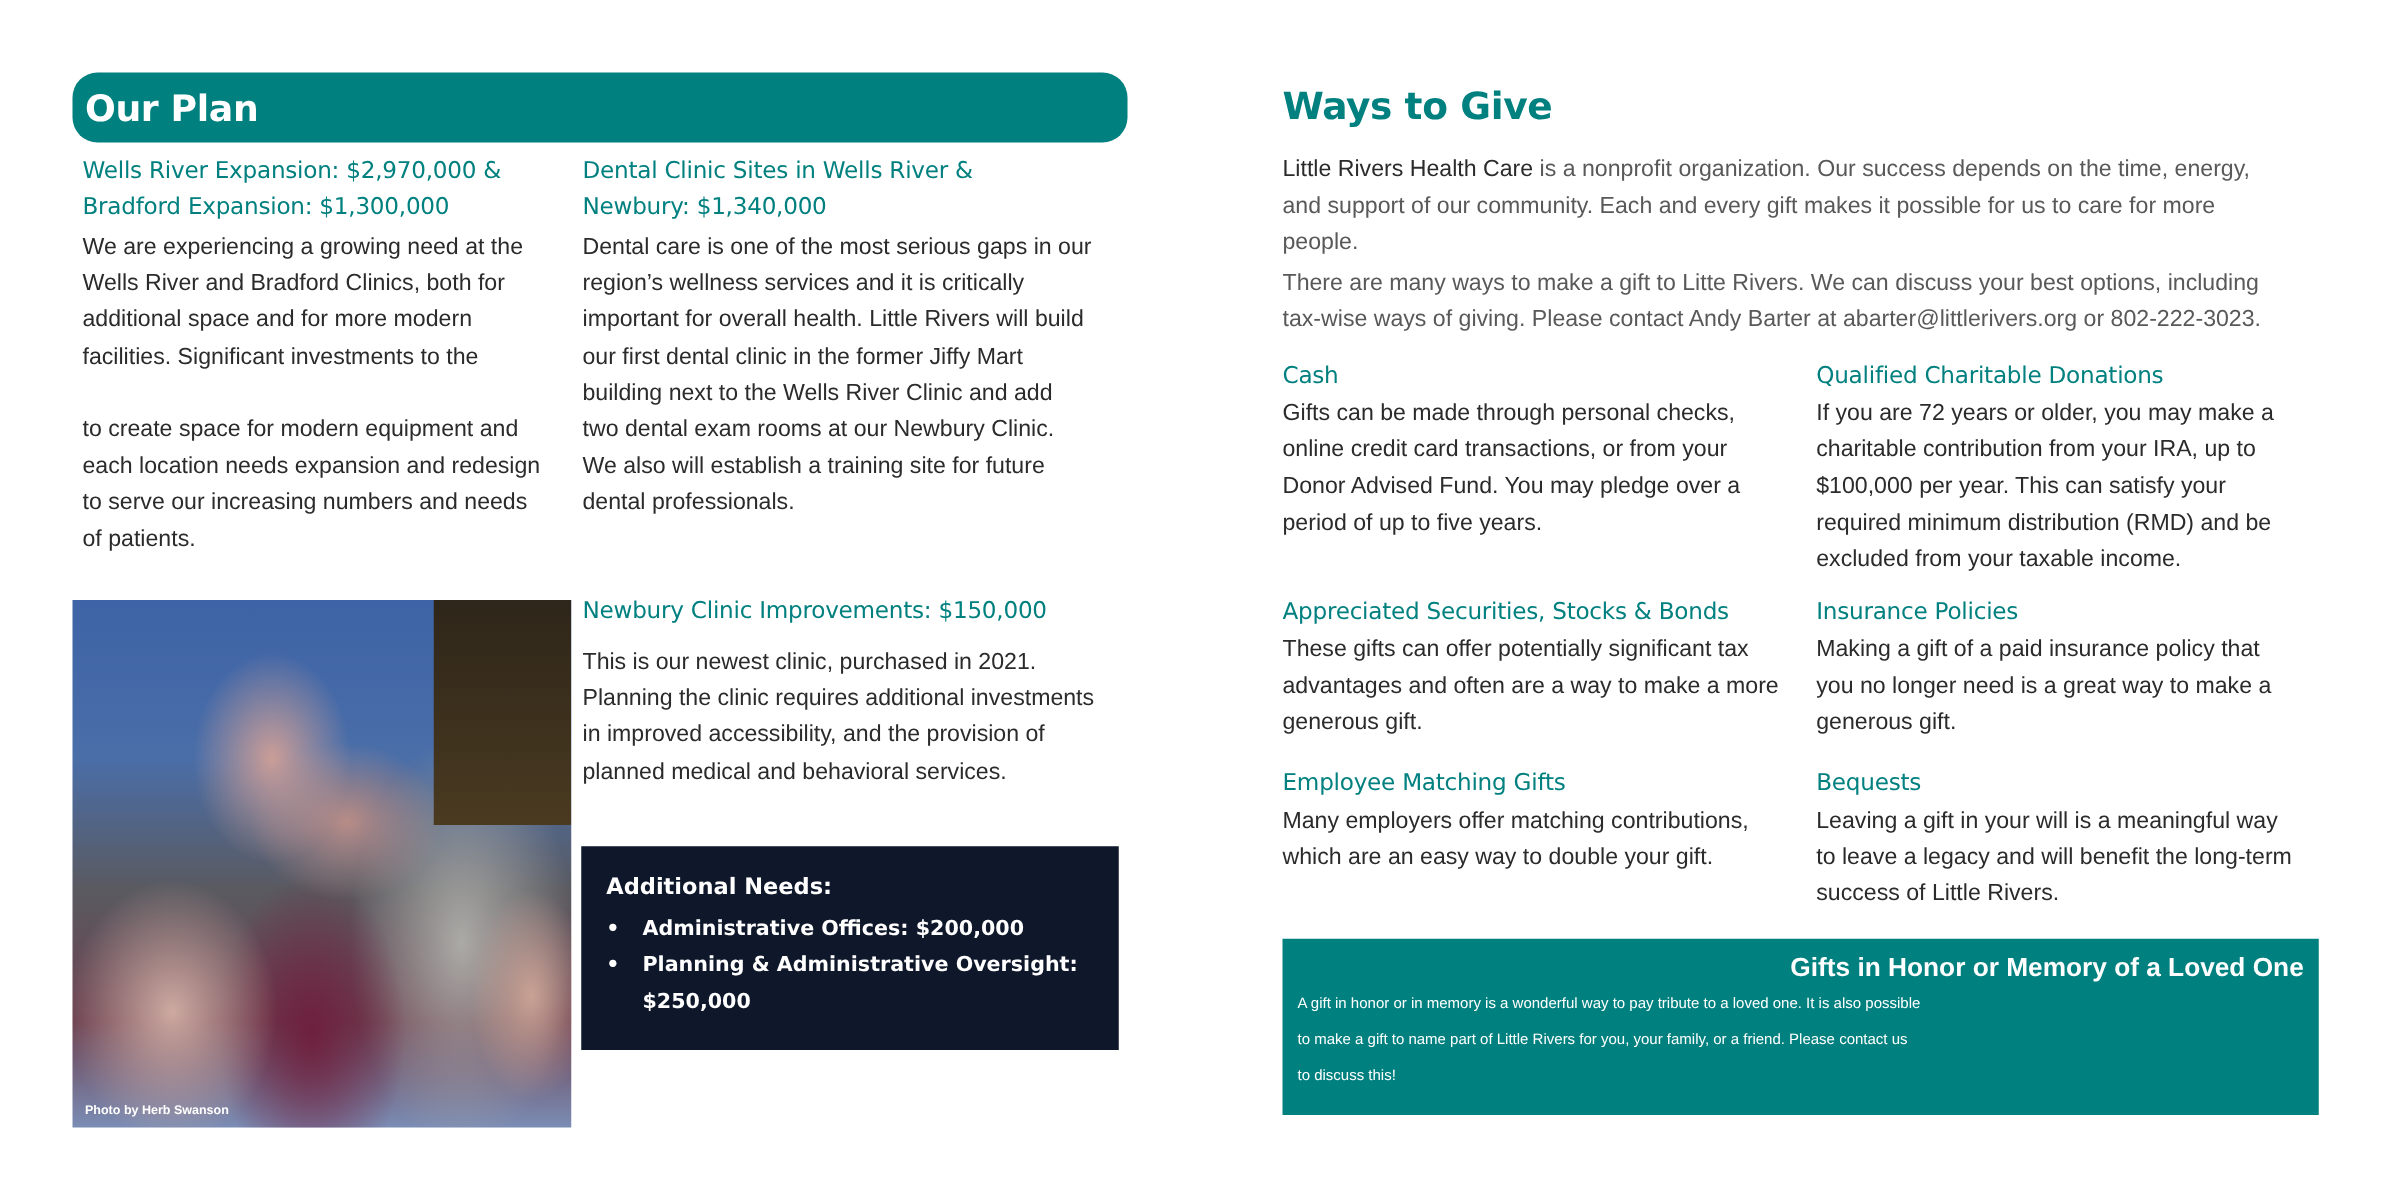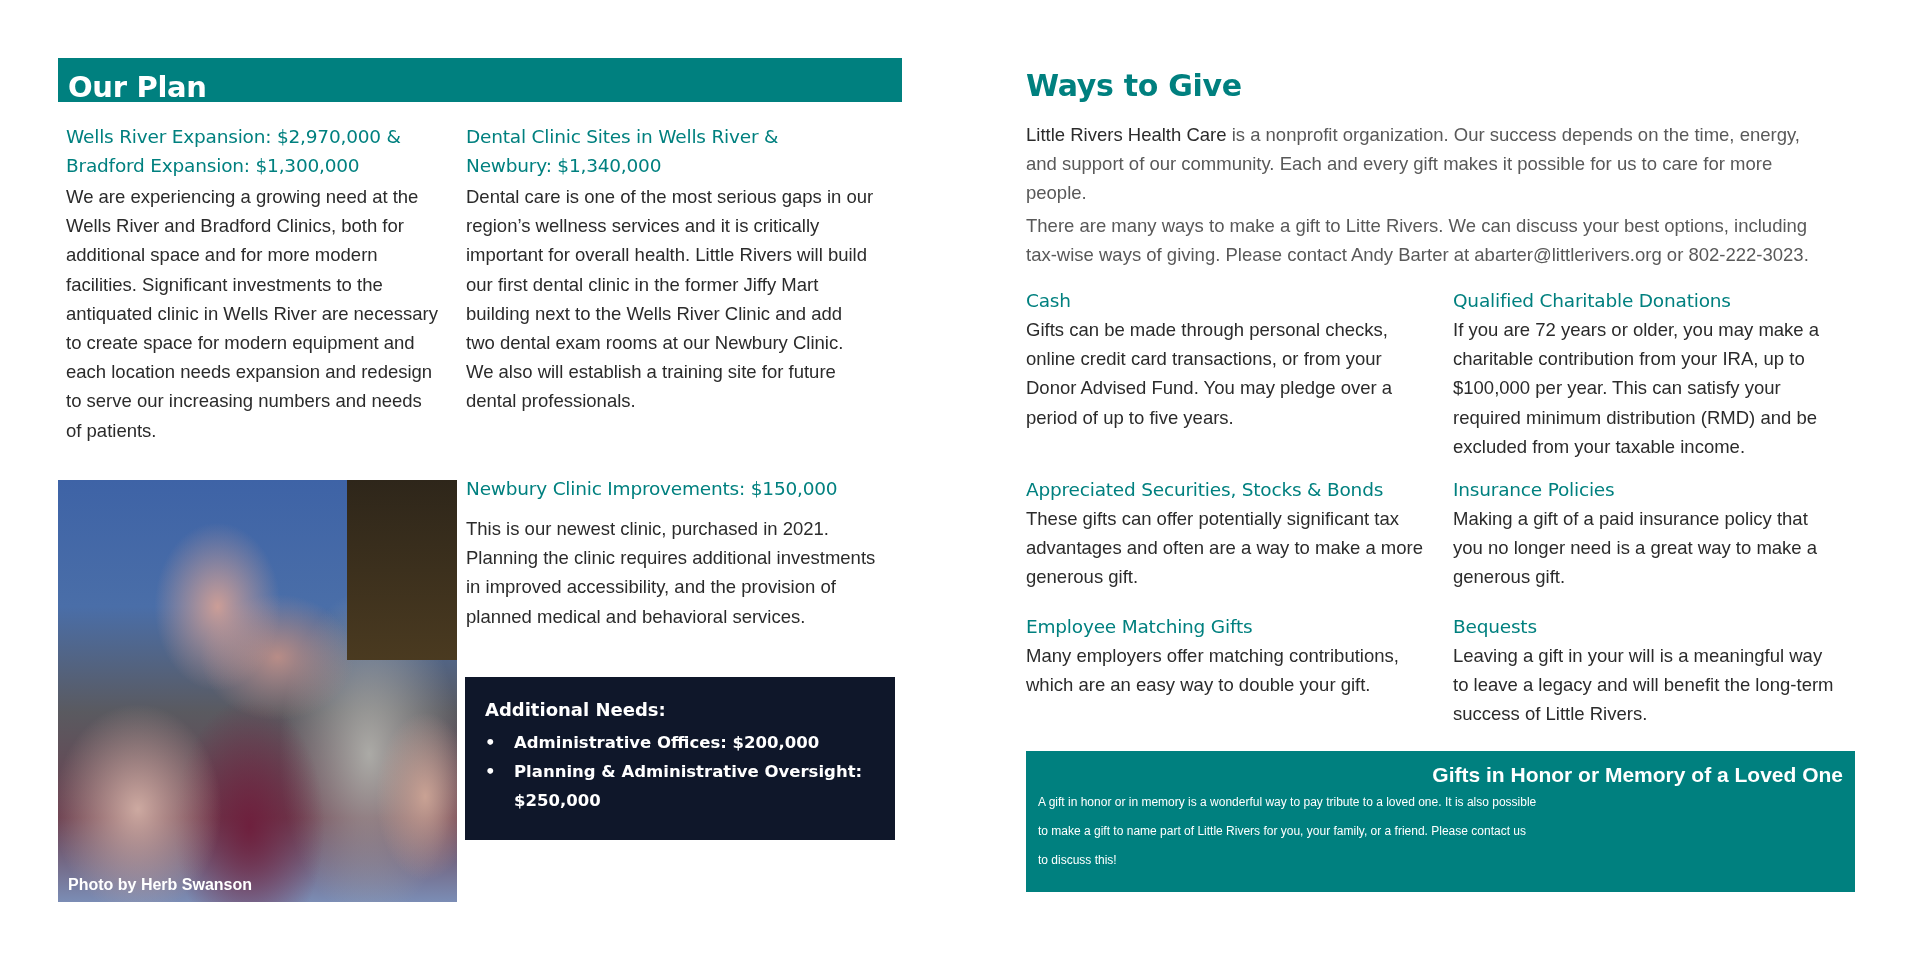--- a/index.html
+++ b/index.html
@@ -2,21 +2,21 @@
 <html><head>
   <meta charset="utf-8">
   <style>
     html, body { margin: 0; padding: 0; }
     body {
       width: 1920px; height: 960px; background: #ffffff; position: relative; overflow: hidden;
       font-family: "Liberation Sans", sans-serif; color: #2b2b2b;
     }
     .abs { position: absolute; }
     .bar {
-      left: 58px; top: 58px; width: 844px; height: 44px; background: #00807f;
+      left: 58px; top: 58px; width: 844px; height: 56px; background: #00807f; border-radius: 20px;
     }
     .bar h1 {
       margin: 0; padding: 0 0 0 10px; line-height: 58px; color: #fff;
       font-family: "DejaVu Sans", sans-serif; font-weight: bold; font-size: 29px; letter-spacing: -0.3px;
     }
     .h3 {
       font-family: "DejaVu Sans", sans-serif; font-weight: normal; font-size: 18.5px;
       color: #00807f; line-height: 29px; margin: 0; letter-spacing: -0.2px;
     }
     .body {
@@ -31,21 +31,21 @@
         radial-gradient(ellipse 70px 120px at 92% 75%, rgba(205,165,150,0.95), rgba(205,165,150,0) 70%),
         radial-gradient(ellipse 100px 170px at 48% 82%, rgba(110,30,60,0.95), rgba(110,30,60,0) 75%),
         radial-gradient(ellipse 120px 220px at 78% 65%, rgba(175,175,170,0.95), rgba(175,175,170,0) 75%),
         linear-gradient(180deg, #3e63a6 0%, #4a6ea8 30%, #5a5a60 55%, #6b4050 80%, #7b8db5 100%);
     }
     .photo .dark-corner {
       position: absolute; right: 0; top: 0; width: 110px; height: 180px;
       background: linear-gradient(180deg, #2e261a, #4a3a20);
     }
     .photo .caption {
-      position: absolute; left: 10px; bottom: 8px; font-size: 16px; font-weight: bold; color: #fff;
+      position: absolute; left: 10px; bottom: 8px; font-size: 10px; font-weight: bold; color: #fff;
       font-family: "Liberation Sans", sans-serif;
     }
     .needs {
       left: 465px; top: 677px; width: 430px; height: 163px; background: #0f172a; color: #fff; box-sizing: border-box;
       padding: 22px 20px 0 20px;
     }
     .needs .title {
       font-family: "DejaVu Sans", sans-serif; font-weight: bold; font-size: 18px; margin: 0 0 8px 0;
     }
     .needs ul { margin: 0; padding: 0; list-style: none; }
@@ -79,21 +79,21 @@
 <div class="abs" style="left:66px; top:122px; width:395px;">
   <p class="h3">
     <span>Wells River Expansion: $2,970,000 &amp;</span><br>
     <span>Bradford Expansion: $1,300,000</span>
   </p>
   <p class="body" style="margin-top:2px;">
     <span>We are experiencing a growing need at the</span><br>
     <span>Wells River and Bradford Clinics, both for</span><br>
     <span>additional space and for more modern</span><br>
     <span>facilities. Significant investments to the</span><br>
-    <span>antiquated clinic in Wells River are necessary</span><br>
+    <br>
     <span>to create space for modern equipment and</span><br>
     <span>each location needs expansion and redesign</span><br>
     <span>to serve our increasing numbers and needs</span><br>
     <span>of patients.</span>
   </p>
 </div>
 
 <div class="abs" style="left:466px; top:122px; width:440px;">
   <p class="h3">
     <span>Dental Clinic Sites in Wells River &amp;</span><br>

